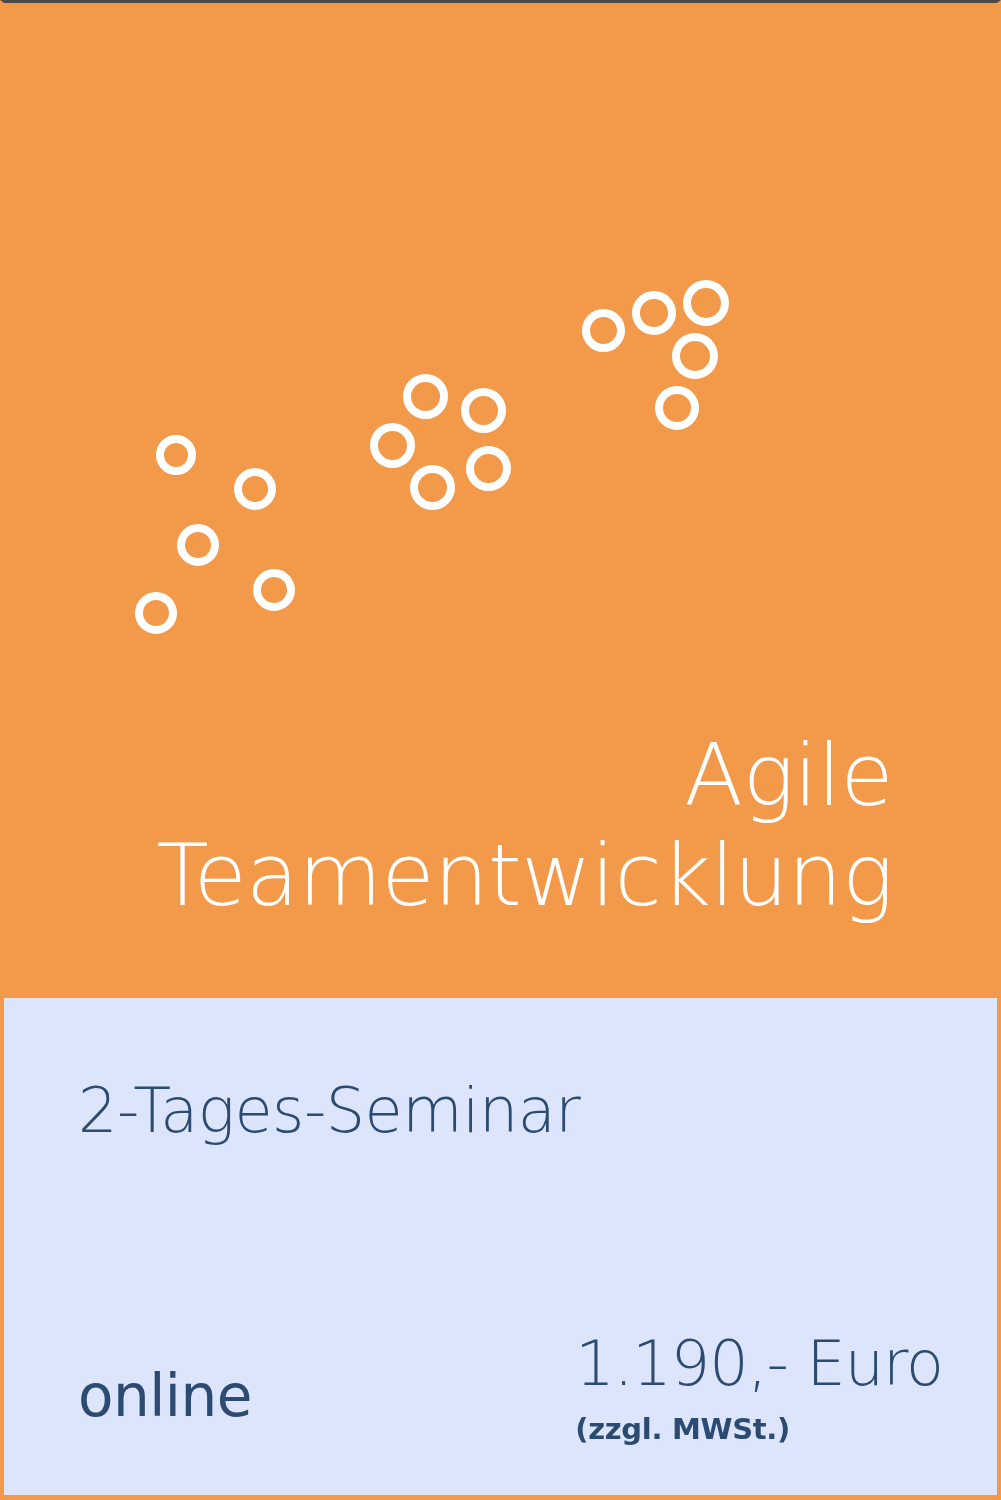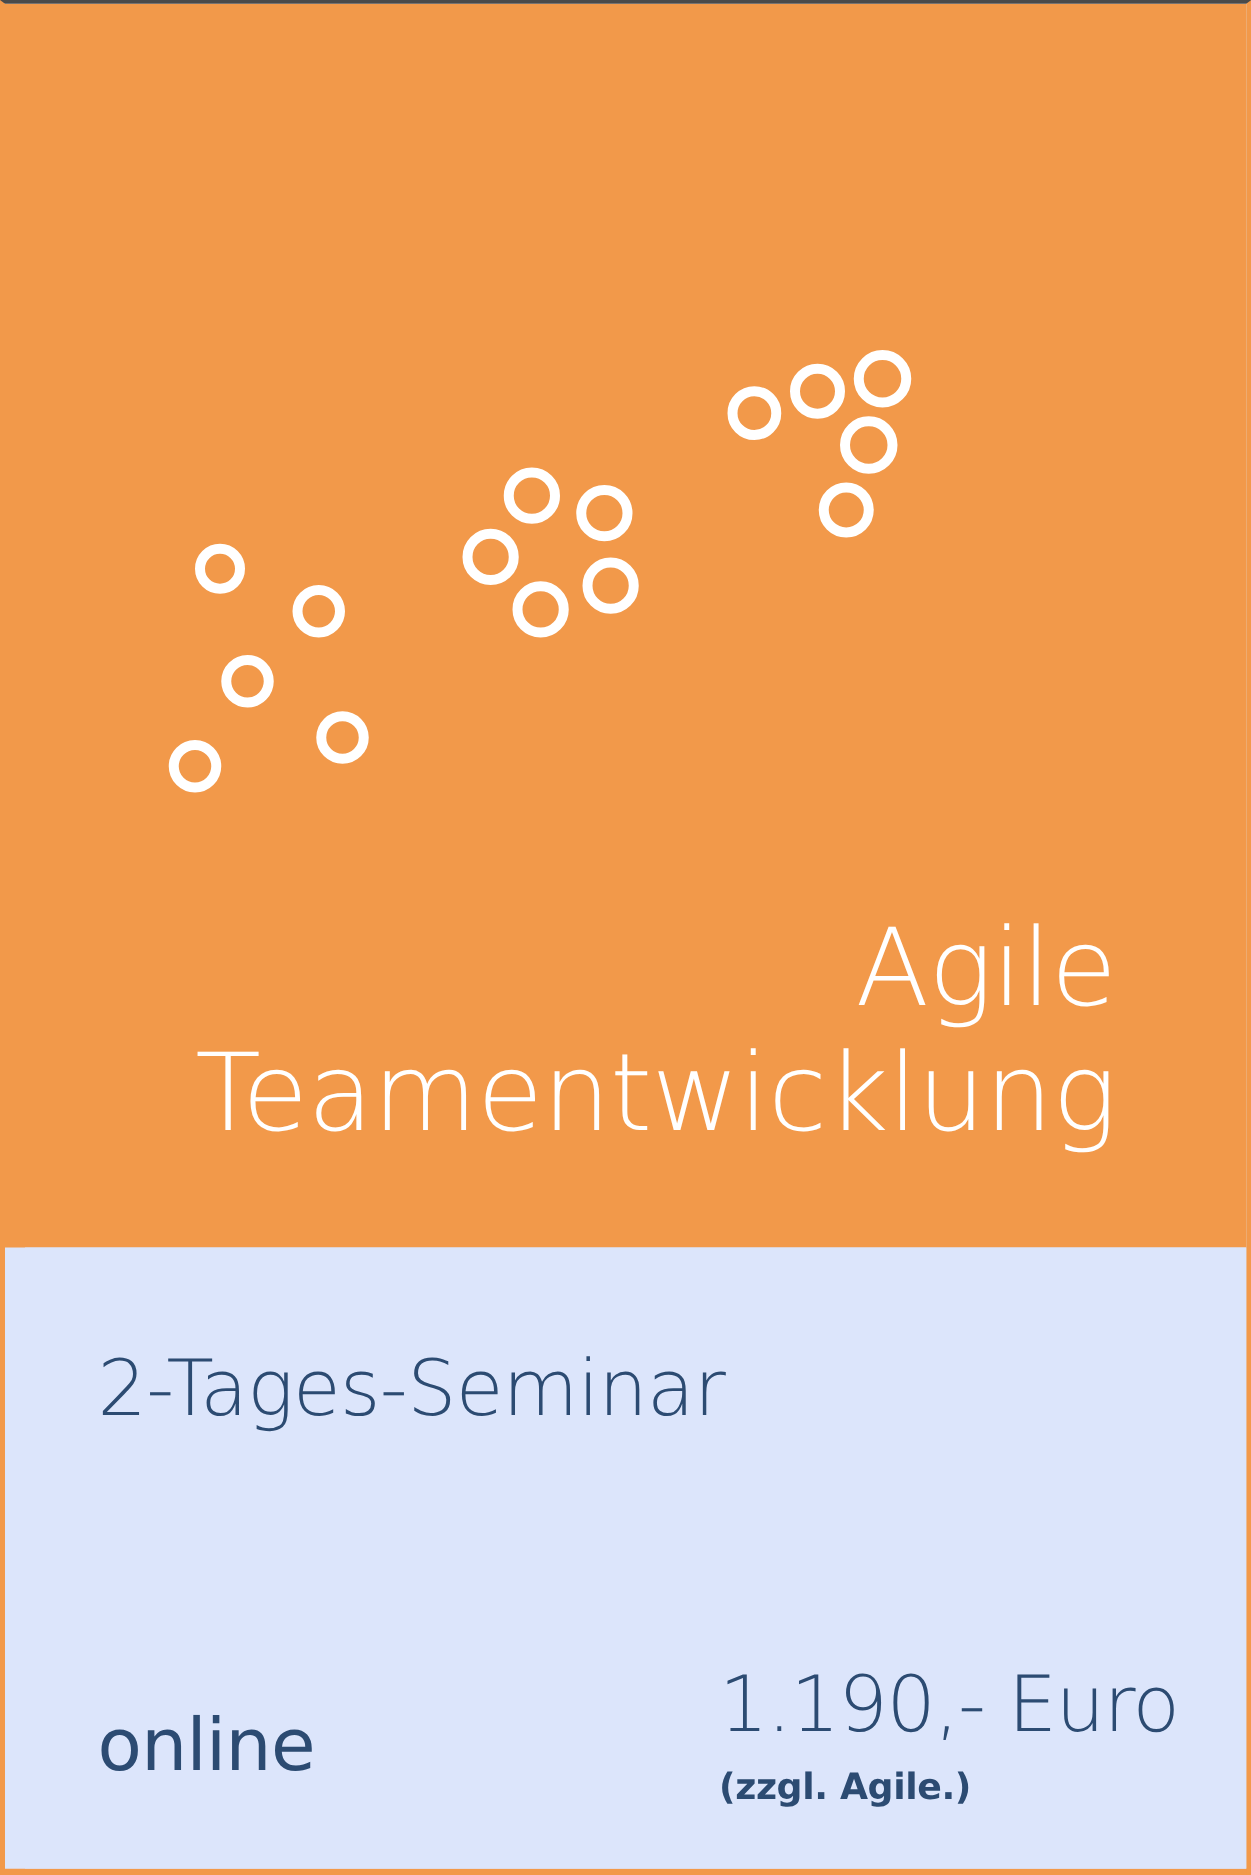--- a/index.html
+++ b/index.html
@@ -163,18 +163,18 @@
   </div>
 
   <div class="info">
 
     <div class="seminar-type">2-Tages-Seminar</div>
 
     <div class="format">online</div>
 
     <div class="price-block">
       <div class="price">1.190,- Euro</div>
-      <div class="price-note">(zzgl. Agile.)</div>
+      <div class="price-note">(zzgl. MWSt.)</div>
     </div>
 
   </div>
 
 </div>
 
 </body></html>

